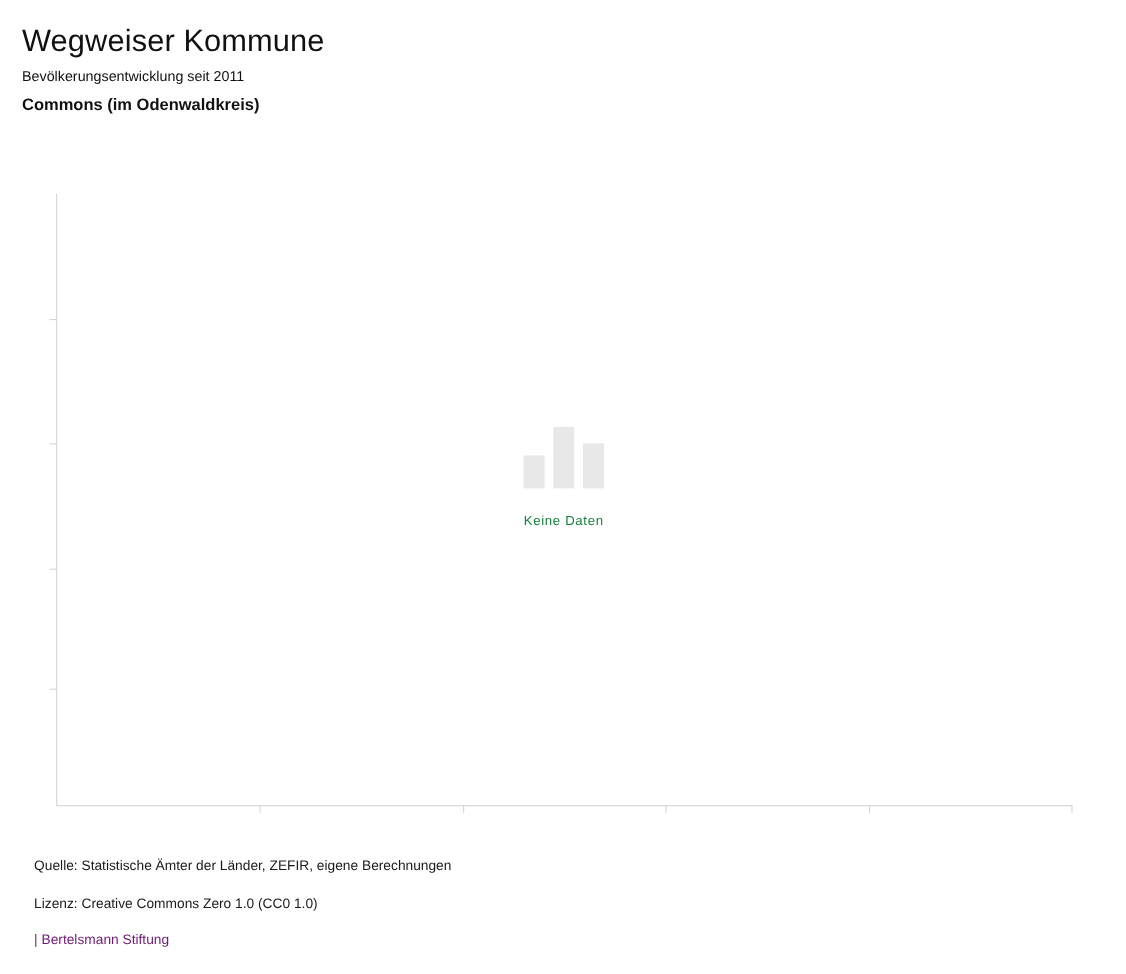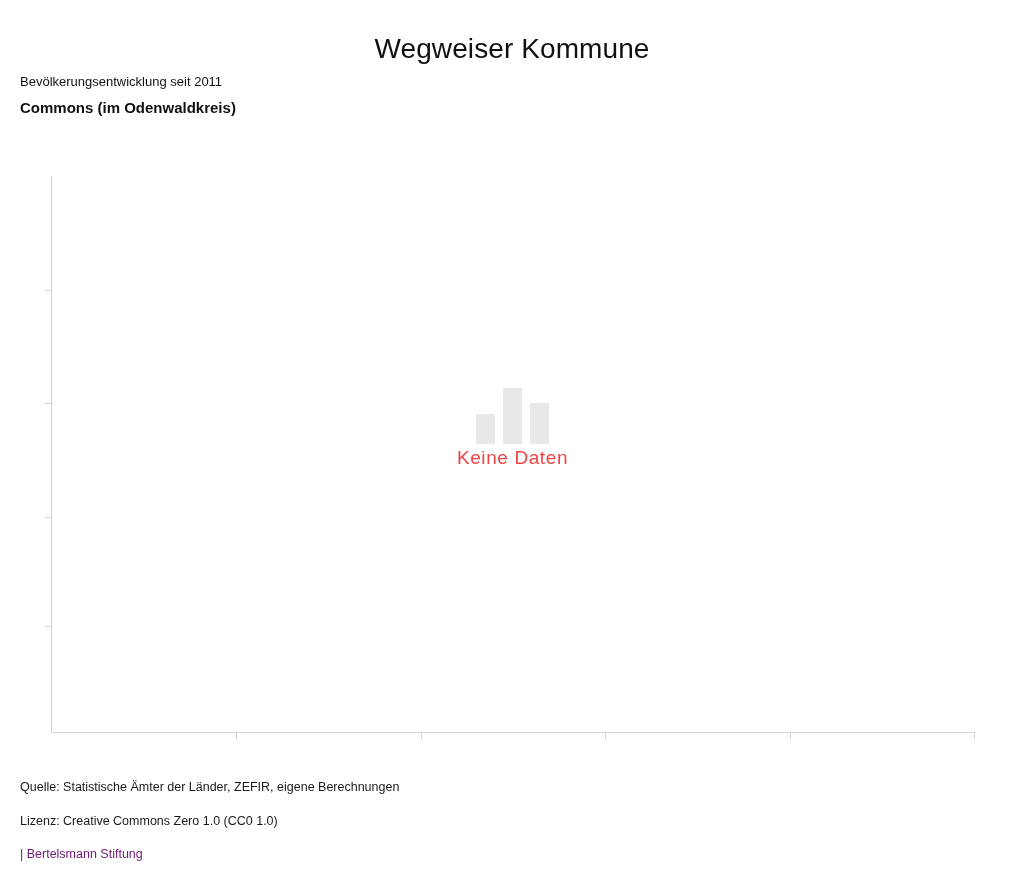--- a/index.html
+++ b/index.html
@@ -26,22 +26,21 @@
   
   .header {
     padding: 20px 20px 0 20px;
   }
   .chart-title {
     font-size: 28px;
     font-weight: 400;
     line-height: 1.2;
     color: #111111;
     letter-spacing: 0.1px;
-    margin: 12px 0 8px 0;
-    text-align: center;
+    margin: 0 0 8px 0;
   }
   .chart-subtitle {
     font-size: 13px;
     font-weight: 400;
     line-height: 1.2;
     color: #111111;
     margin: 0 0 10px 0;
   }
   .chart-region {
     font-size: 15px;
@@ -106,31 +105,31 @@
   }
   .empty-icon .bar {
     position: absolute;
     bottom: 0;
     background: #e8e8e8;
   }
   .empty-icon .b1 { left: 0px;  width: 19px; height: 30px; }
   .empty-icon .b2 { left: 27px; width: 19px; height: 56px; }
   .empty-icon .b3 { left: 54px; width: 19px; height: 41px; }
   .empty-label {
-    margin-top: 3px;
-    font-size: 19px;
-    color: #ef4444;
+    margin-top: 22px;
+    font-size: 12px;
+    color: #15803d;
     letter-spacing: 0.6px;
     font-weight: 400;
   }
 
   
   .footer {
     position: absolute;
-    left: 20px;
+    left: 31px;
     top: 780px;
     width: 980px;
   }
   .footer-line {
     font-size: 12.5px;
     color: #1a1a1a;
     line-height: 1.25;
     margin-bottom: 18px;
     font-weight: 400;
   }

